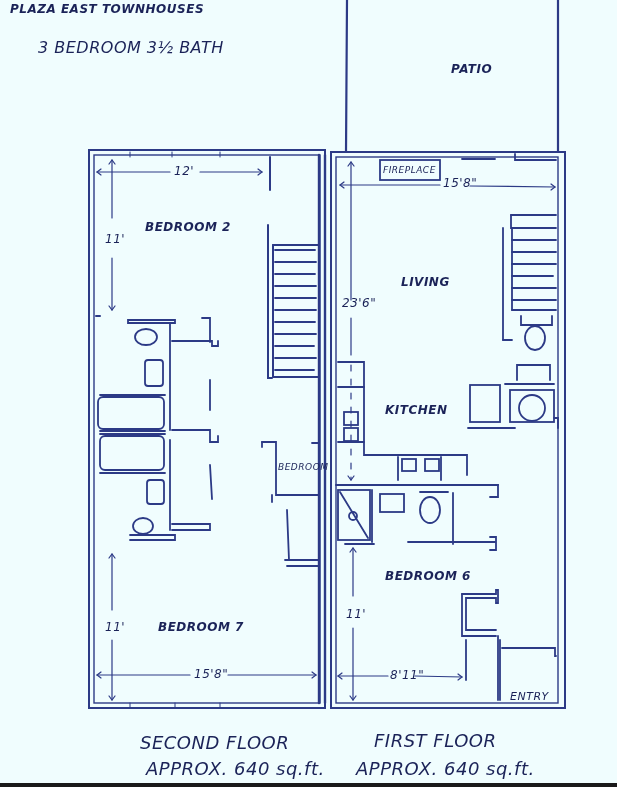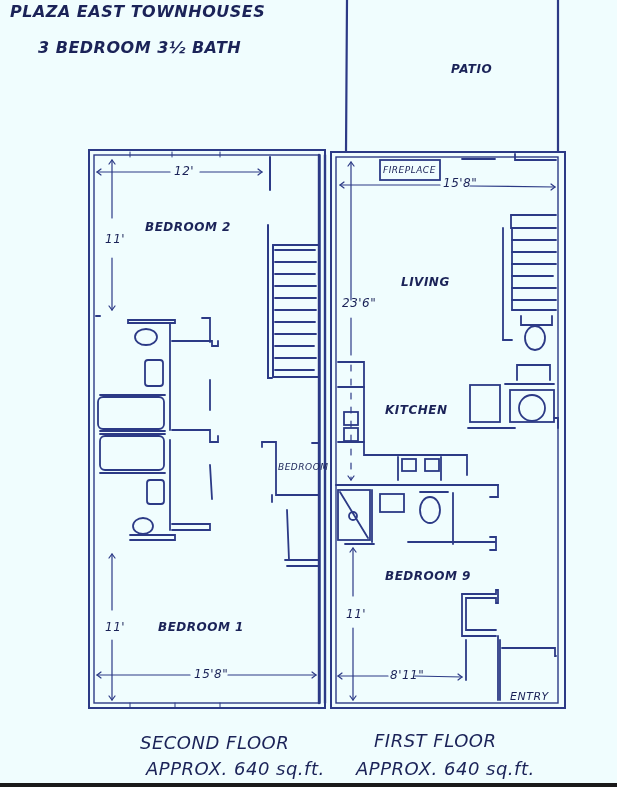--- a/index.html
+++ b/index.html
@@ -12,22 +12,22 @@
     .canvas { position: absolute; left: 0; top: 0; width: 617px; height: 787px; }
     .hand {
       position: absolute;
       font-family: "DejaVu Sans", sans-serif;
       color: #1b2358;
       font-style: italic;
       white-space: nowrap;
       letter-spacing: 0.5px;
       transform-origin: left top;
     }
-    .title1 { left: 10px; top: 2px; font-size: 16px; font-weight: bold; }
-    .title2 { left: 38px; top: 38px; font-size: 16px; font-weight: bold; }
+    .title1 { left: 10px; top: 2px; font-size: 12px; font-weight: bold; }
+    .title2 { left: 38px; top: 38px; font-size: 16px; font-weight: normal; }
     .room { font-size: 12px; font-weight: bold; }
     .dim { font-size: 12px; }
     .small { font-size: 9px; }
     .footer { font-size: 18px; }
     .bottom-bar {
       position: absolute; left: 0; top: 783px; width: 617px; height: 4px; background: #1a1a1a;
     }
     svg line, svg rect, svg path, svg ellipse, svg circle, svg polyline {
       stroke: #2c3a86; fill: none; stroke-linecap: round;
     }
@@ -235,30 +235,30 @@
 <div class="hand title1">PLAZA EAST TOWNHOUSES</div>
 <div class="hand title2">3 BEDROOM  3½ BATH</div>
 
 <div class="hand room" style="left:415px;top:62px;margin-left:36px;">PATIO</div>
 
 <div class="hand small" style="left:383px;top:165px;">FIREPLACE</div>
 <div class="hand dim" style="left:443px;top:176px;">15'8"</div>
 <div class="hand room" style="left:401px;top:231px;margin-top:44px;">LIVING</div>
 <div class="hand dim" style="left:342px;top:296px;">23'6"</div>
 <div class="hand room" style="left:385px;top:403px;">KITCHEN</div>
-<div class="hand room" style="left:385px;top:569px;">BEDROOM 9</div>
+<div class="hand room" style="left:385px;top:569px;">BEDROOM 6</div>
 <div class="hand dim" style="left:346px;top:607px;">11'</div>
 <div class="hand dim" style="left:390px;top:668px;">8'11"</div>
 <div class="hand small" style="left:510px;top:690px;font-size:11px;">ENTRY</div>
 
 <div class="hand dim" style="left:174px;top:164px;font-style:italic;">12'</div>
 <div class="hand room" style="left:145px;top:220px;">BEDROOM 2</div>
 <div class="hand dim" style="left:105px;top:232px;">11'</div>
 <div class="hand small" style="left:278px;top:462px;">BEDROOM</div>
-<div class="hand room" style="left:158px;top:620px;">BEDROOM 1</div>
+<div class="hand room" style="left:158px;top:620px;">BEDROOM 7</div>
 <div class="hand dim" style="left:105px;top:620px;">11'</div>
 <div class="hand dim" style="left:194px;top:667px;">15'8"</div>
 
 <div class="hand footer" style="left:140px;top:732px;">SECOND FLOOR</div>
 <div class="hand footer" style="left:146px;top:758px;">APPROX. 640 sq.ft.</div>
 <div class="hand footer" style="left:374px;top:730px;">FIRST FLOOR</div>
 <div class="hand footer" style="left:356px;top:758px;">APPROX. 640 sq.ft.</div>
 
 <div class="bottom-bar"></div>
 

